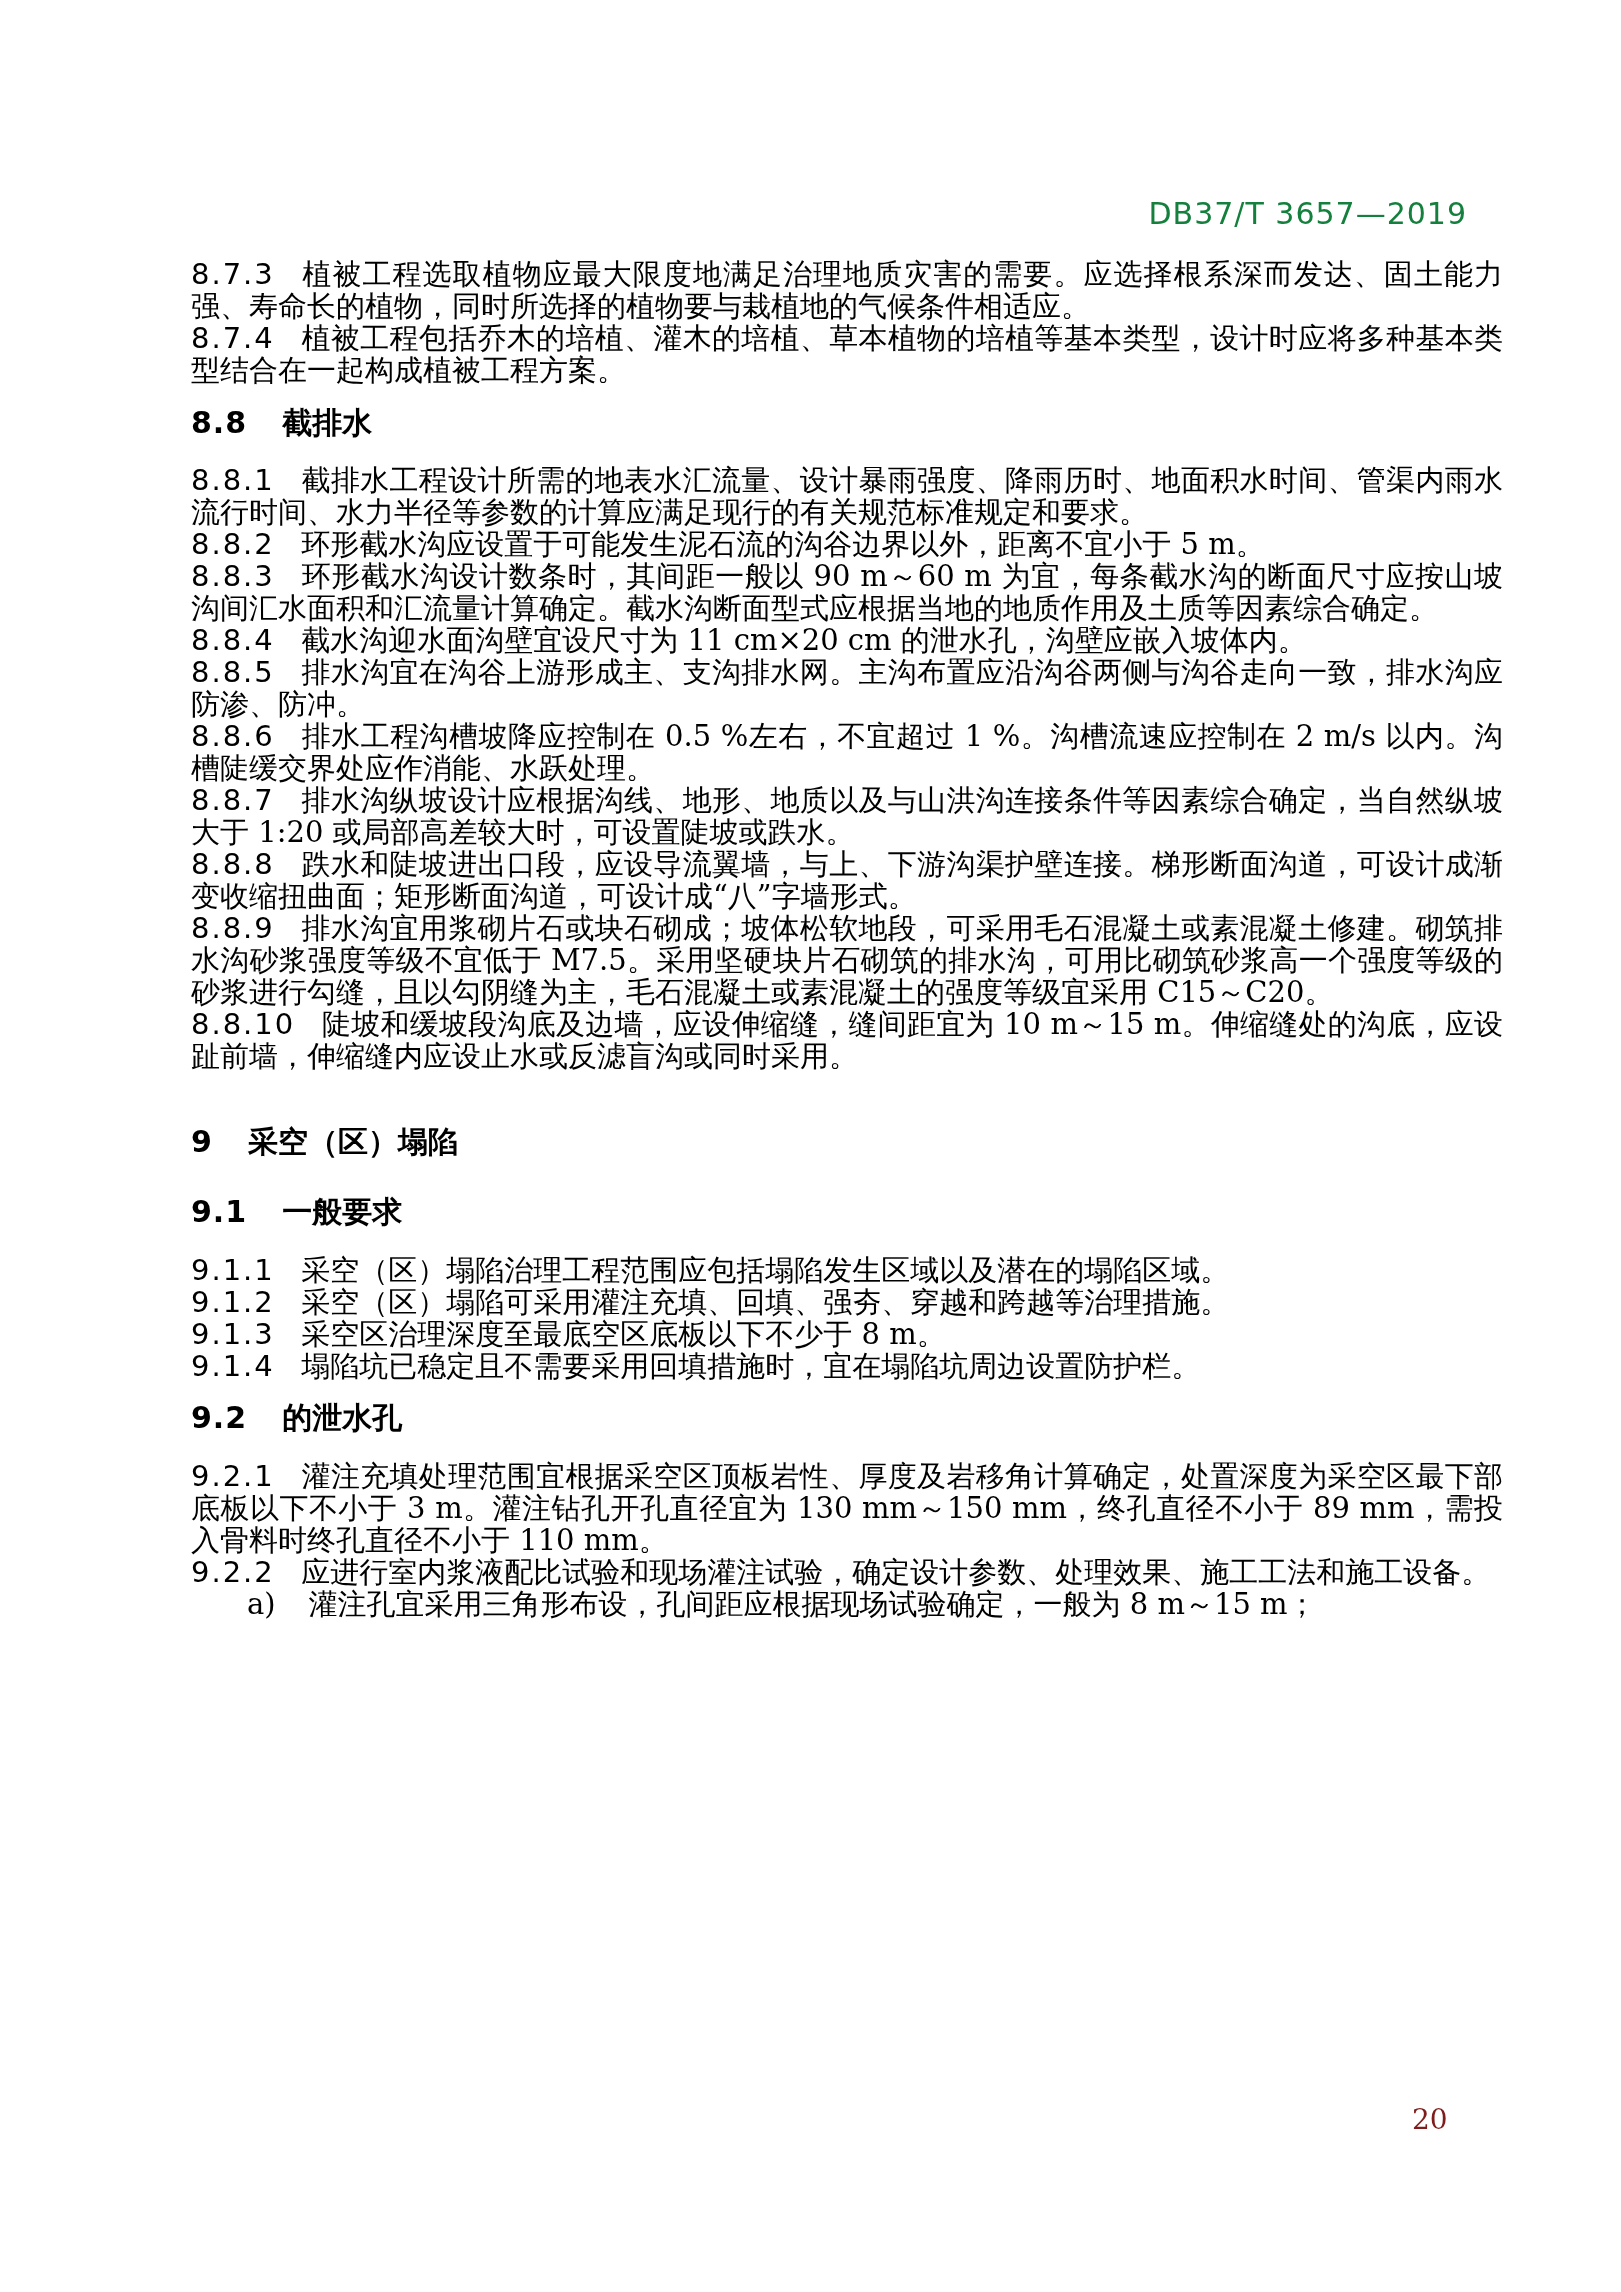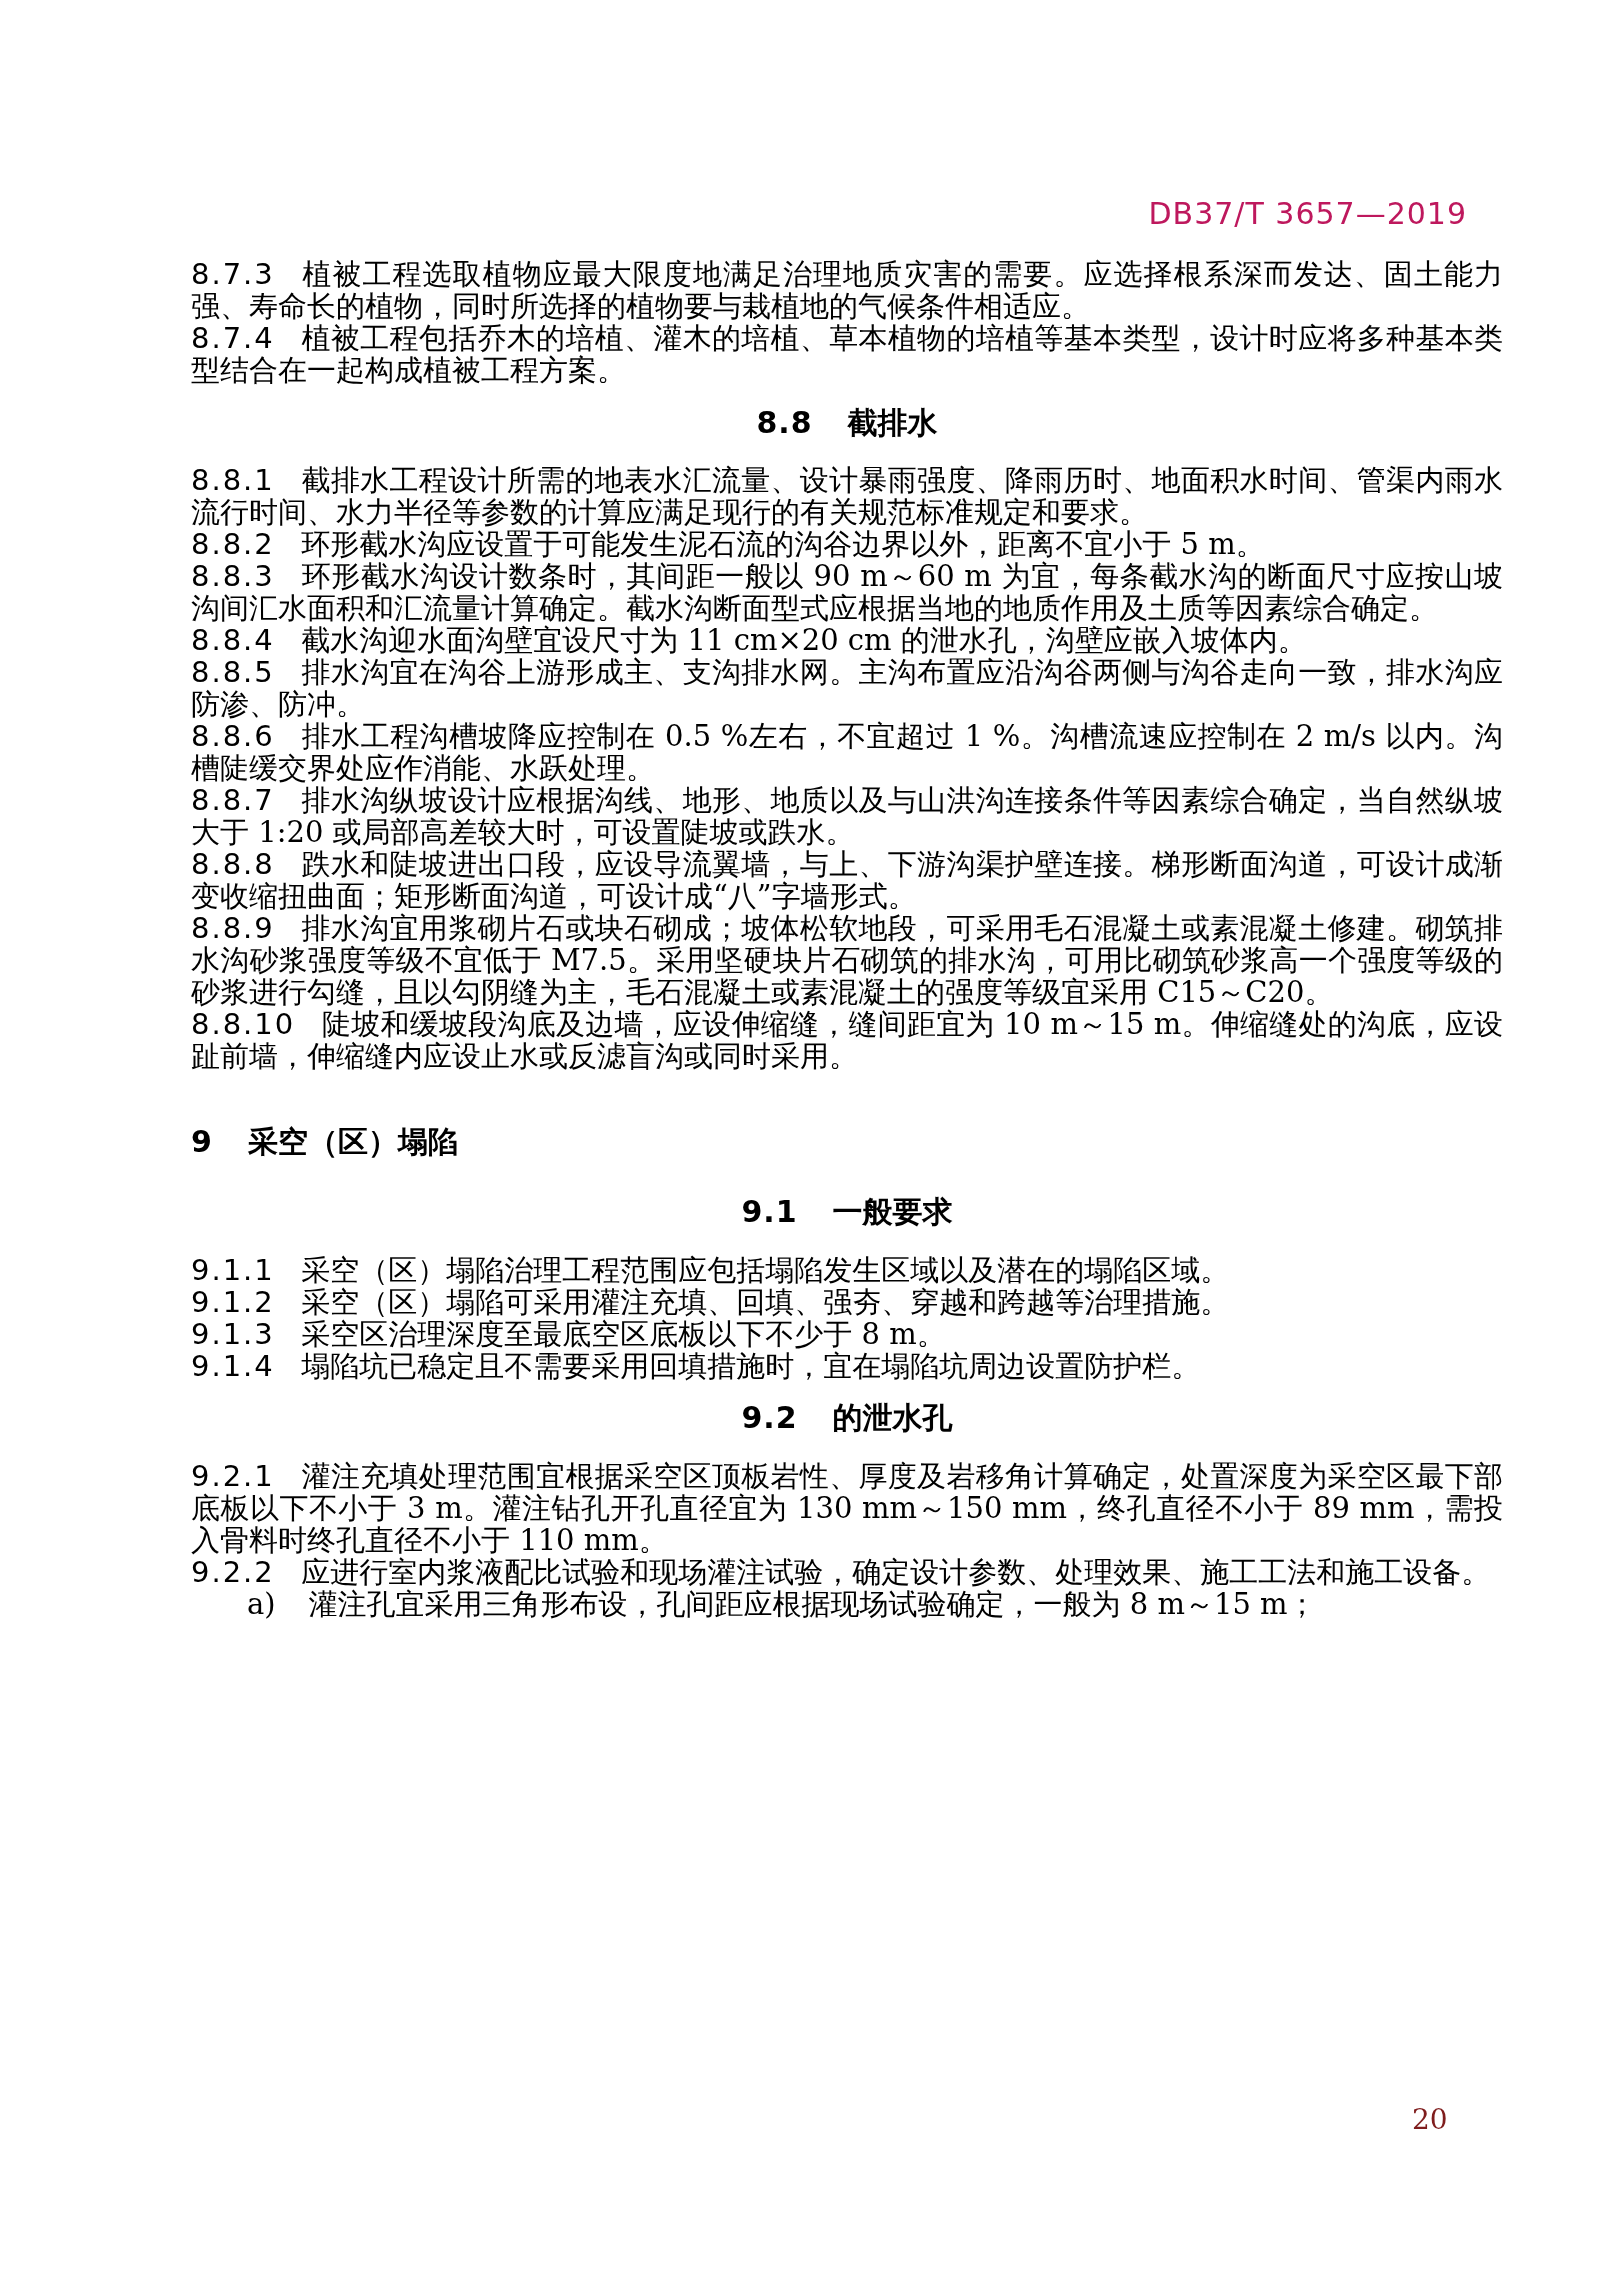--- a/index.html
+++ b/index.html
@@ -16,21 +16,21 @@
     font-family: "DejaVu Serif", "Liberation Serif", serif;
     overflow: hidden;
   }
   .doc-header {
     position: absolute;
     top: 196px;
     right: 154px;
     font-family: "DejaVu Sans", "Liberation Sans", sans-serif;
     font-size: 30px;
     letter-spacing: 1px;
-    color: #be185d;
+    color: #15803d;
     white-space: nowrap;
     text-align: center;
   }
   .doc-body {
     position: absolute;
     left: 191px;
     right: 118px;
     top: 258px;
     font-size: 29px;
     line-height: 32px;
@@ -43,21 +43,21 @@
     font-family: "DejaVu Sans", "Liberation Sans", sans-serif;
     letter-spacing: 2px;
     margin-right: 26.5px;
   }
   .h1, .h2 {
     font-family: "DejaVu Sans", "Liberation Sans", sans-serif;
     font-weight: bold;
     font-size: 30px;
   }
   .h1 { padding: 54px 0 17.6px 0; }
-  .h2 { padding: 20.6px 0 25.5px 0; text-align: center; }
+  .h2 { padding: 20.6px 0 25.5px 0; }
   .h1 .num, .h2 .num {
     letter-spacing: 1px;
     margin-right: 35px;
   }
   .list-item {
     padding-left: 56px;
     text-align: justify;
   }
   .list-item .num {
     font-family: "DejaVu Serif", "Liberation Serif", serif;

